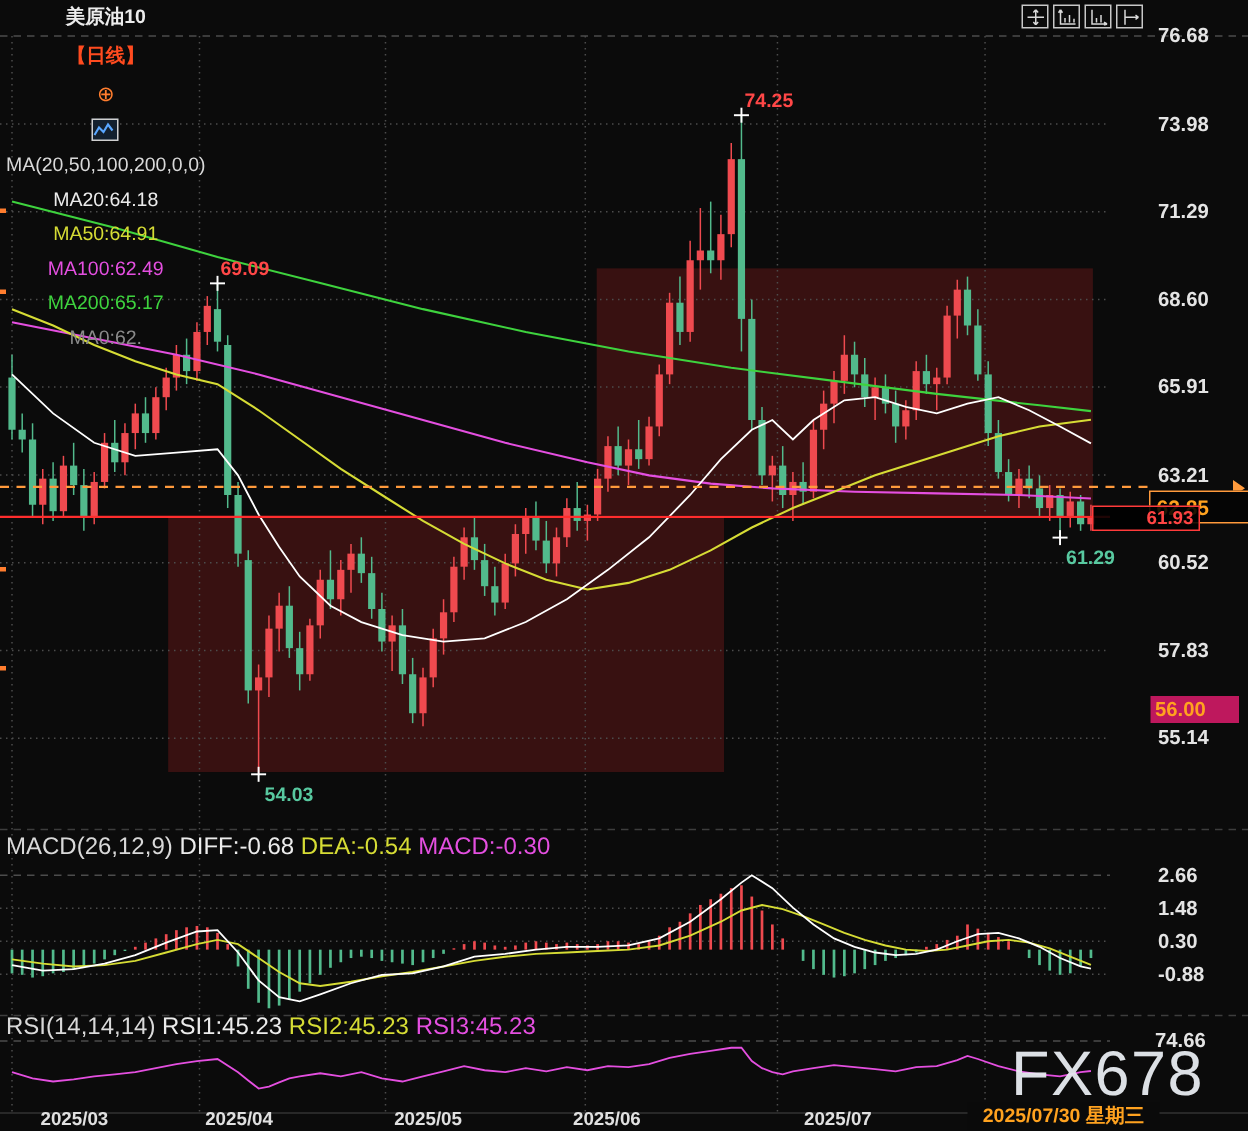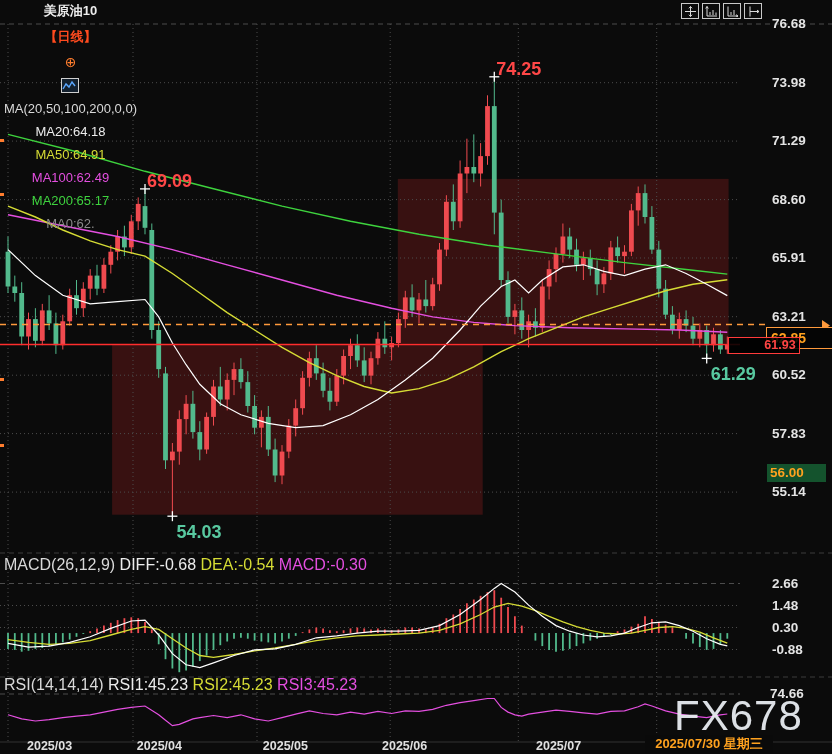--- a/index.html
+++ b/index.html
@@ -13,26 +13,26 @@
   .hdr .per{color:#ff4b1f;font-weight:700;}
   .hdr .plus{color:#ff7d2e;font-size:14px;}
   .hdr .magrp{color:#d9d9d9;}
   .hdr .ma20{color:#ececec;} .hdr .ma50{color:#d6dc35;}
   .hdr .ma100{color:#e44fe0;} .hdr .ma200{color:#3ed33e;} .hdr .ma0{color:#8a8a8a;}
   .indic-ic{width:16px;height:13px;border:1px solid #cfcfcf;background:#13202e;display:inline-block;}
   .toolbar{right:70px;top:3px;display:flex;gap:3px;}
   .tbx{width:16px;height:14px;border:1px solid #c8c8c8;display:inline-flex;align-items:center;justify-content:center;background:#0b0b0b;}
   .yt{position:absolute;left:772px;font-size:13.5px;font-weight:700;color:#e4e4e4;z-index:2;}
   .mt{position:absolute;top:739px;font-size:12.5px;font-weight:700;color:#e0e0e0;z-index:2;white-space:nowrap;}
-  .anno{position:absolute;font-size:18px;font-weight:700;z-index:2;white-space:nowrap;}
+  .anno{position:absolute;font-size:13px;font-weight:700;z-index:2;white-space:nowrap;}
   .alert-box{left:766px;top:327px;width:62px;height:20px;border:1.5px solid #ff9a3c;background:#050505;
              color:#ffa21f;font-size:14px;font-weight:700;line-height:20px;padding-left:4px;}
   .last-tag{left:728px;top:337px;width:38px;height:15px;border:1px solid #ff3b3b;background:rgba(0,0,0,.88);
             color:#ff4444;font-size:12.5px;font-weight:700;line-height:15px;text-align:center;padding-left:32px;}
-  .lvl56{left:767px;top:464px;width:56px;height:18px;background:#14532d;color:#ffa21f;
+  .lvl56{left:767px;top:464px;width:56px;height:18px;background:#be185d;color:#ffa21f;
          font-size:13.5px;font-weight:700;line-height:18px;padding-left:3px;}
   .ind-hdr{left:4px;font-size:16px;white-space:nowrap;}
   .ind-hdr .w{color:#ececec;} .ind-hdr .t{color:#d9d9d9;}
   .ind-hdr .y{color:#d6dc35;} .ind-hdr .m{color:#e44fe0;}
   .datebox{left:645px;top:735px;width:128px;height:18px;background:#0a0a0a;color:#ffa21f;
            font-size:13px;font-weight:700;line-height:18px;text-align:center;}
   .wm{left:674px;top:692px;font-size:42px;color:#e8ecf1;opacity:.95;letter-spacing:1px;z-index:3;}
 </style>
 </head>
 <body>

